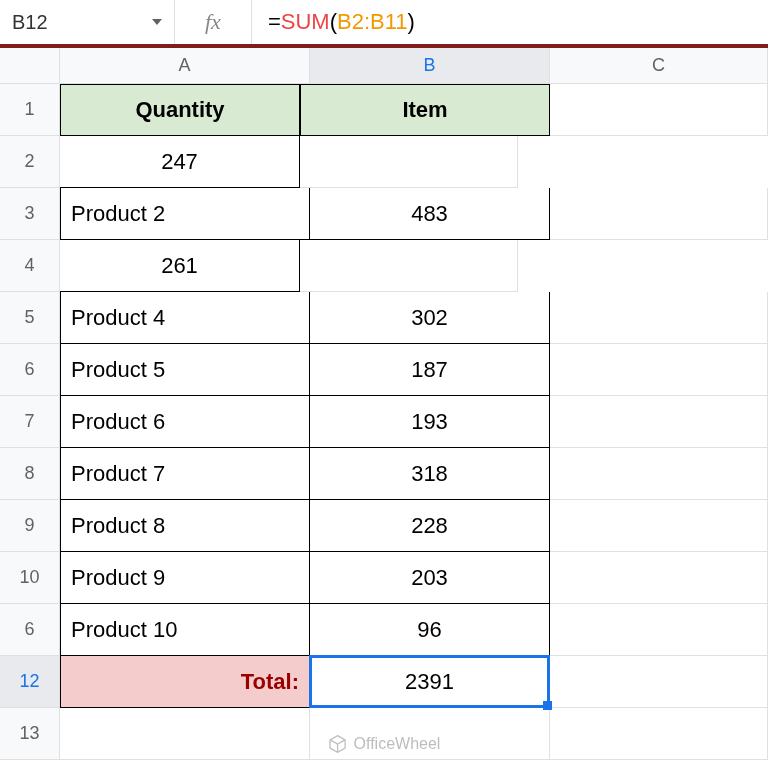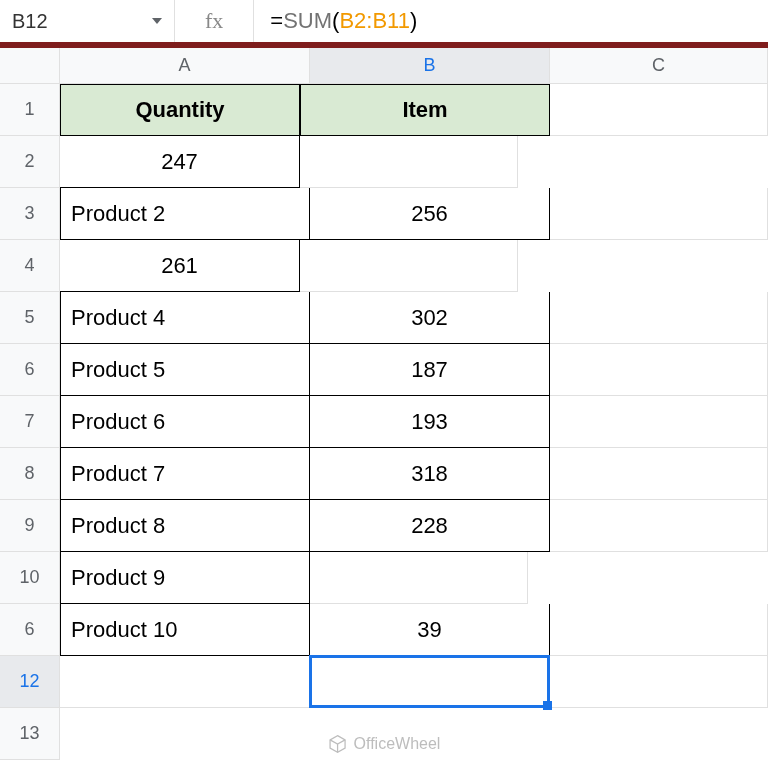--- a/index.html
+++ b/index.html
@@ -11,21 +11,21 @@
       font-family: Arial, sans-serif;
       background: #fff;
       width: 768px;
       height: 777px;
       position: relative;
     }
     .formula-bar {
       display: flex;
       align-items: center;
       height: 48px;
-      border-bottom: 6px solid #7f1d1d;
+      border-bottom: 4px solid #7f1d1d;
       background: #fff;
     }
     .name-box {
       width: 175px;
       padding: 0 12px;
       font-size: 20px;
       color: #333;
       display: flex;
       align-items: center;
       justify-content: space-between;
@@ -34,40 +34,41 @@
     }
     .dropdown-arrow {
       display: inline-block;
       width: 0;
       height: 0;
       border-left: 5px solid transparent;
       border-right: 5px solid transparent;
       border-top: 6px solid #5f6368;
     }
     .fx-label {
+      font-style: italic;
       font-size: 22px;
       color: #888;
       padding: 0 30px;
       border-right: 1px solid #e0e0e0;
       height: 100%;
       display: flex;
       align-items: center;
       font-family: Georgia, serif;
     }
     .formula-input {
       flex: 1;
       padding: 0 16px;
       font-size: 22px;
       display: flex;
       align-items: center;
       height: 100%;
       white-space: pre;
     }
     .formula-eq { color: #000; }
-    .formula-func { color: #737373; }
+    .formula-func { color: #ef4444; }
     .formula-paren { color: #000; }
     .formula-range { color: #F29900; }
     .sheet-area {
       display: flex;
     }
     .row-headers {
       width: 60px;
       flex-shrink: 0;
     }
     .corner-cell {
@@ -238,21 +239,21 @@
         <div class="cell header-cell col-B" style="border-top:1px solid #000;">Quantity</div>
         <div class="cell header-cell col-A" style="border-top:1px solid #000;">Item</div>
         <div class="cell col-C"></div>
       </div>
       <div class="data-row">
         <div class="cell data-cell-B col-B">247</div>
         <div class="cell col-C"></div>
       </div>
       <div class="data-row">
         <div class="cell data-cell-A col-A">Product 2</div>
-        <div class="cell data-cell-B col-B">256</div>
+        <div class="cell data-cell-B col-B">483</div>
         <div class="cell col-C"></div>
       </div>
       <div class="data-row">
         <div class="cell data-cell-B col-B">261</div>
         <div class="cell col-C"></div>
       </div>
       <div class="data-row">
         <div class="cell data-cell-A col-A">Product 4</div>
         <div class="cell data-cell-B col-B">302</div>
         <div class="cell col-C"></div>
@@ -272,25 +273,31 @@
         <div class="cell data-cell-B col-B">318</div>
         <div class="cell col-C"></div>
       </div>
       <div class="data-row">
         <div class="cell data-cell-A col-A">Product 8</div>
         <div class="cell data-cell-B col-B">228</div>
         <div class="cell col-C"></div>
       </div>
       <div class="data-row">
         <div class="cell data-cell-A col-A">Product 9</div>
+        <div class="cell data-cell-B col-B">203</div>
         <div class="cell col-C"></div>
       </div>
       <div class="data-row">
         <div class="cell data-cell-A col-A">Product 10</div>
-        <div class="cell data-cell-B col-B">39</div>
+        <div class="cell data-cell-B col-B">96</div>
+        <div class="cell col-C"></div>
+      </div>
+      <div class="data-row">
+        <div class="cell total-cell-A col-A">Total:</div>
+        <div class="cell total-cell-B col-B">2391</div>
         <div class="cell col-C"></div>
       </div>
       <div class="data-row">
         <div class="cell col-A"></div>
         <div class="cell col-B"></div>
         <div class="cell col-C"></div>
       </div>
 
       <div class="selected-cell" style="top:571px; left:249px; width:241px; height:53px;">
         <div class="selection-handle"></div>

